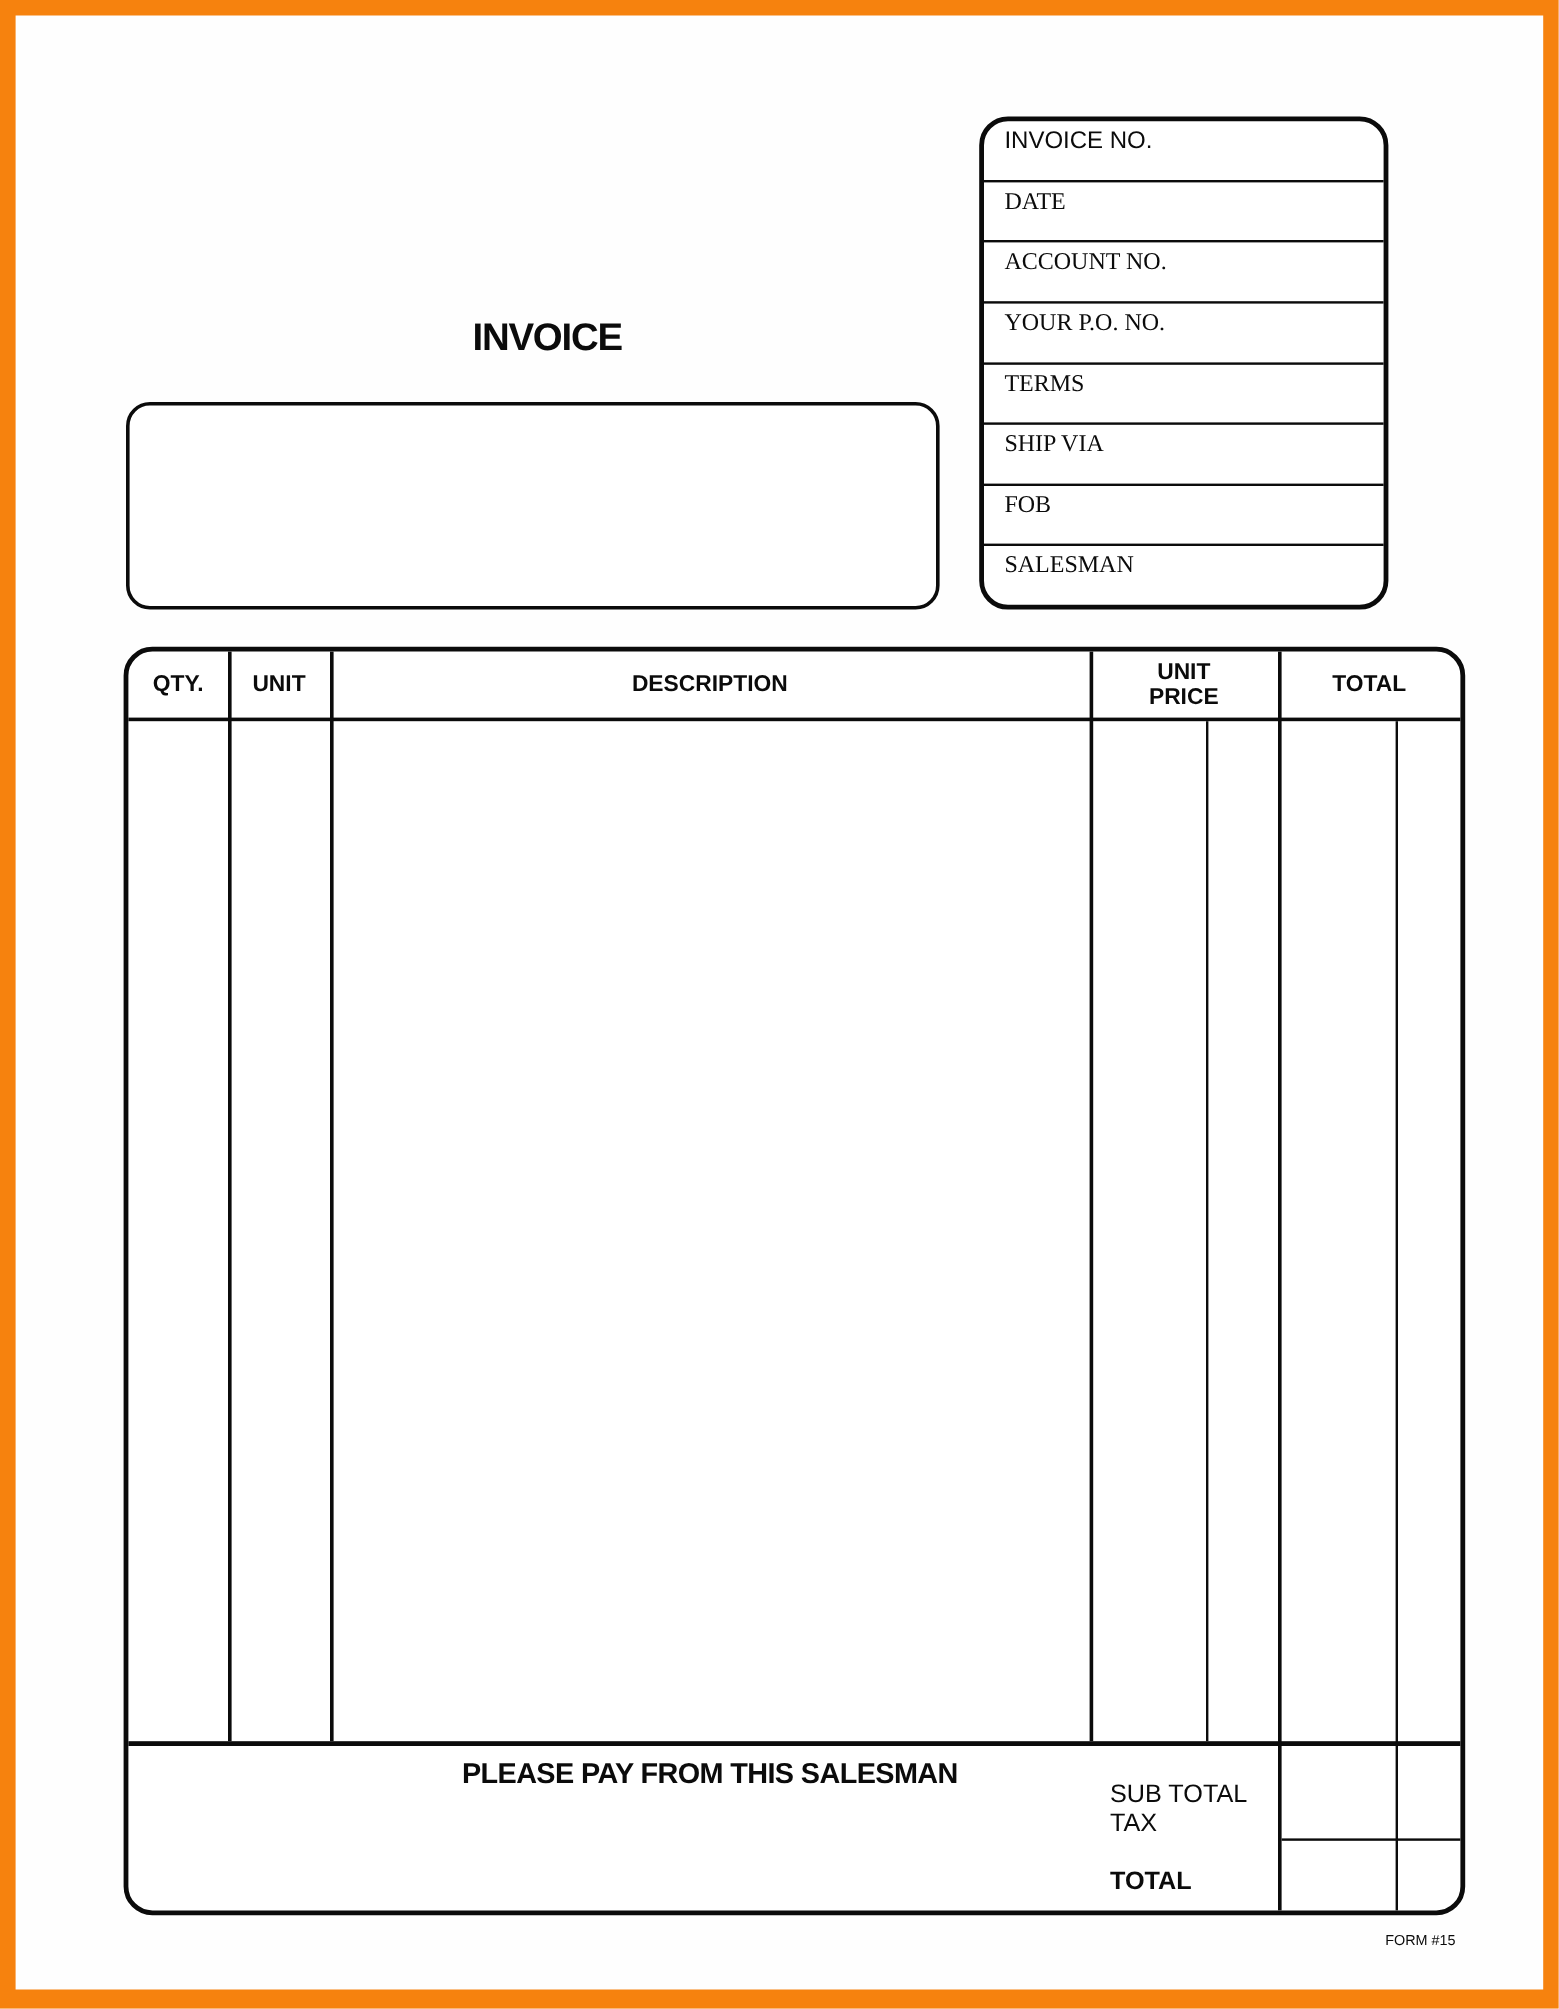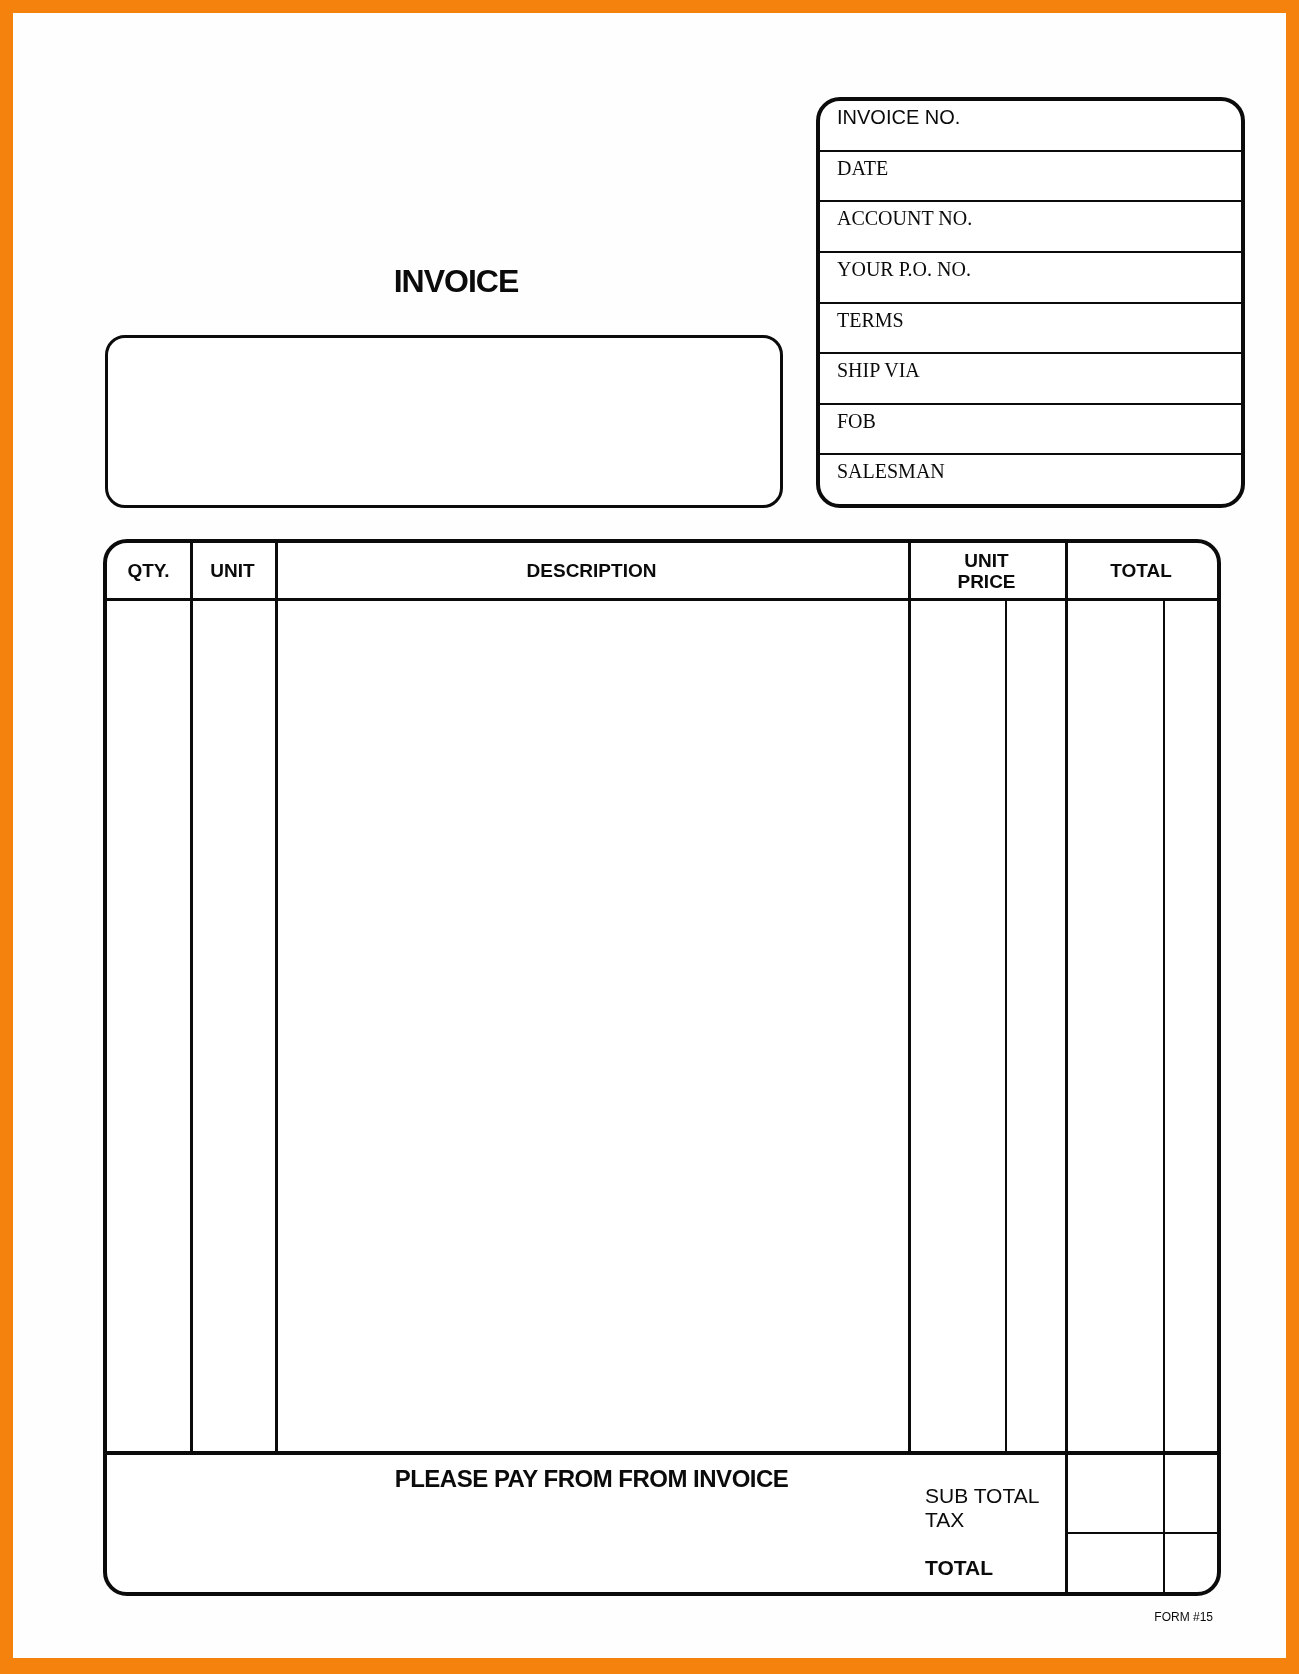--- a/index.html
+++ b/index.html
@@ -22,21 +22,21 @@
     text-align:center;line-height:40px;
   }
   
   .address-box{
     left:92px;top:322px;width:678px;height:173px;
     box-sizing:border-box;border:3px solid #0b0b0b;border-radius:20px;
     background:#fff;
   }
   
   .info-box{
-    left:803px;top:84px;width:429px;height:411px;
+    left:803px;top:84px;width:341px;height:411px;
     box-sizing:border-box;border:4px solid #0b0b0b;border-radius:24px;
     background:#fff;
     display:flex;flex-direction:column;
   }
   .info-row{flex:1;box-sizing:border-box;position:relative;}
   .info-row + .info-row{border-top:2px solid #0b0b0b;font-family:Liberation Serif, serif;}
   .info-label{
     display:block;padding:4px 0 0 17px;
     font-size:20px;line-height:24px;
   }
@@ -125,21 +125,21 @@
       <div class="vline" style="left:898px;top:58px;width:2px;height:850px;"></div>
       <div class="vline" style="left:1056px;top:58px;width:2px;height:991px;"></div>
       <div class="hline" style="left:961px;top:989px;width:149px;height:2px;"></div>
 
       <div class="field" style="left:0;top:58px;width:83px;height:850px;"></div>
       <div class="field" style="left:86px;top:58px;width:82px;height:850px;"></div>
       <div class="field" style="left:171px;top:58px;width:630px;height:850px;"></div>
       <div class="field" style="left:804px;top:58px;width:154px;height:850px;"></div>
       <div class="field" style="left:961px;top:58px;width:149px;height:850px;"></div>
 
-      <div class="pay-message">PLEASE PAY FROM FROM INVOICE</div>
+      <div class="pay-message">PLEASE PAY FROM THIS SALESMAN</div>
       <div class="total-label" style="top:920px;margin-top:20px;">SUB TOTAL</div>
       <div class="total-label" style="top:964px;">TAX</div>
       <div class="total-label bold" style="top:1002px;">TOTAL</div>
       <div class="field" style="left:961px;top:912px;width:149px;height:77px;"></div>
       <div class="field" style="left:961px;top:991px;width:149px;height:58px;"></div>
 
     </div>
   </div>
 
   <div class="abs form-number">FORM #15</div>

